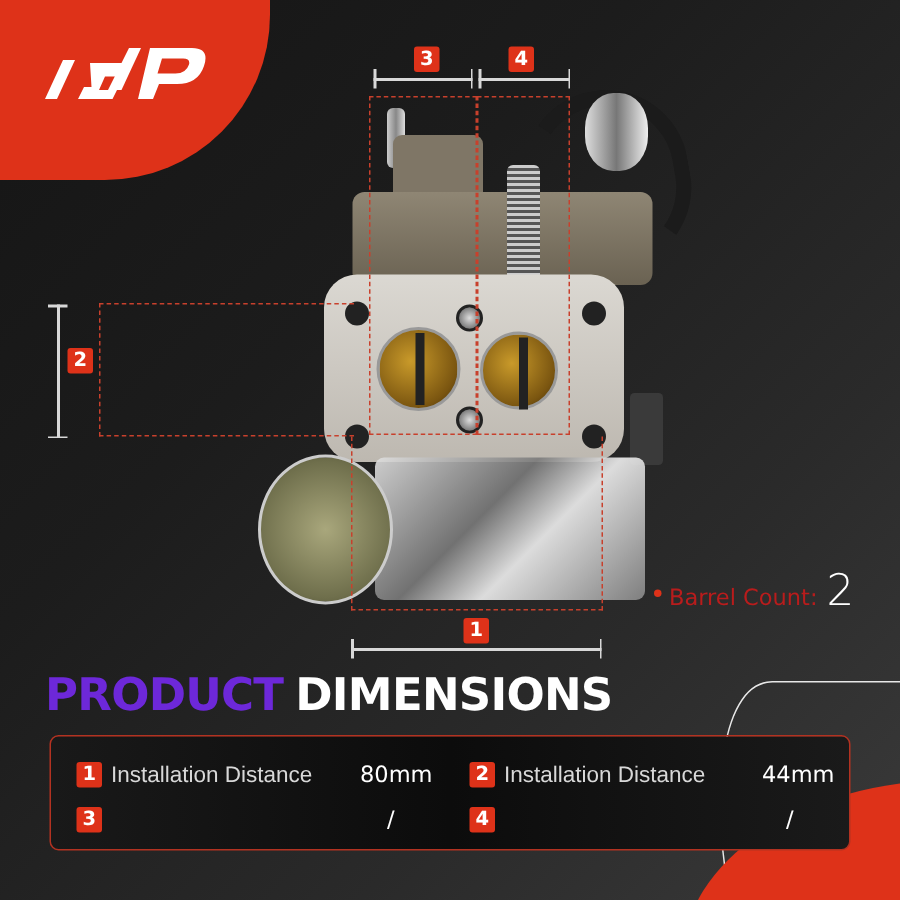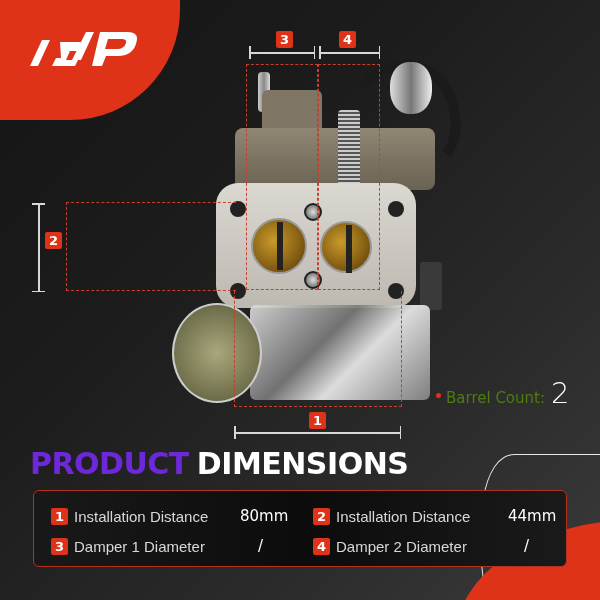--- a/index.html
+++ b/index.html
@@ -60,21 +60,21 @@
     .dim-v { position: absolute; width: 1.5px; background: #d8d8d8; }
     .dim-v::before, .dim-v::after { content: ""; position: absolute; left: -6px; height: 1.5px; width: 13px; background: #d8d8d8; }
     .dim-v::before { top: 0; } .dim-v::after { bottom: 0; }
     .badge {
       position: absolute; width: 17px; height: 17px; background: #de3219; color: #fff;
       font-family: "DejaVu Sans", sans-serif; font-weight: bold; font-size: 13px; line-height: 17px; text-align: center; border-radius: 2px;
     }
 
     .barrel { position: absolute; left: 436px; top: 376px; display: flex; align-items: baseline; }
     .barrel .dot { width: 5px; height: 5px; background: #de3219; border-radius: 50%; margin-right: 5px; position: relative; top: -5px; }
-    .barrel .lbl { font-size: 15px; color: #4d7c0f; font-family: "DejaVu Sans", sans-serif; }
+    .barrel .lbl { font-size: 15px; color: #b91c1c; font-family: "DejaVu Sans", sans-serif; }
     .barrel .val { font-size: 29px; color: #fff; margin-left: 6px; font-family: "DejaVu Sans", sans-serif; font-weight: 300; }
 
     .title { position: absolute; left: 30px; top: 446px; font-family: "DejaVu Sans", sans-serif; font-weight: bold; font-size: 30px; letter-spacing: -0.5px; }
     .title .t1 { color: #6d28d9; }
     .title .t2 { color: #ffffff; margin-left: 8px; }
 
     .panel {
       position: absolute; left: 33px; top: 490px; width: 534px; height: 77px;
       background: linear-gradient(90deg, #191919, #0c0c0c 50%, #1a1a1a);
       border: 1.5px solid #b33221; border-radius: 6px;
@@ -147,28 +147,26 @@
 
 <div class="panel">
   <div class="row" style="left:17px;top:15px;">
     <span class="badge b">1</span>
     <span class="name">Installation Distance</span>
   </div>
   <span class="val-txt" style="left:206px;top:16px;">80mm</span>
 
   <div class="row" style="left:17px;top:45px;">
     <span class="badge b">3</span>
-    <span class="name">Damper 1 Diameter</span>
   </div>
   <span class="val-txt" style="left:224px;top:46px;">/</span>
 
   <div class="row" style="left:279px;top:15px;">
     <span class="badge b">2</span>
     <span class="name">Installation Distance</span>
   </div>
   <span class="val-txt" style="left:474px;top:16px;">44mm</span>
 
   <div class="row" style="left:279px;top:45px;">
     <span class="badge b">4</span>
-    <span class="name">Damper 2 Diameter</span>
   </div>
   <span class="val-txt" style="left:490px;top:46px;">/</span>
 </div>
 
 </body></html>

